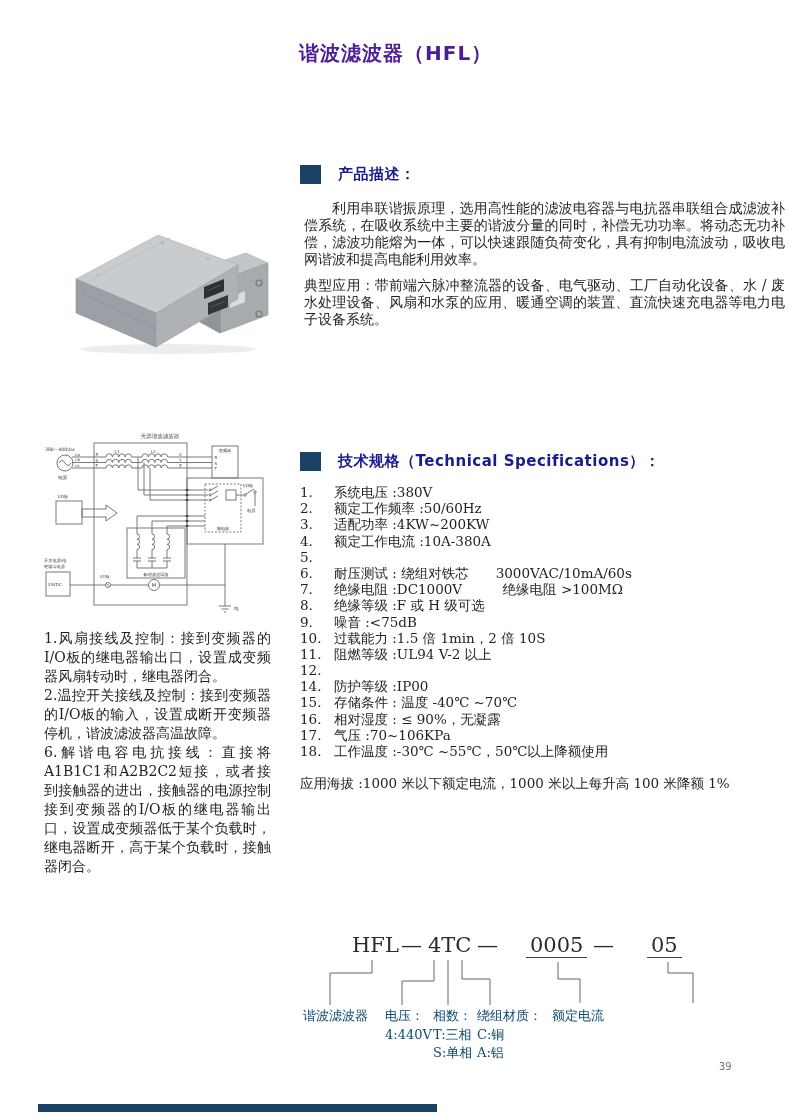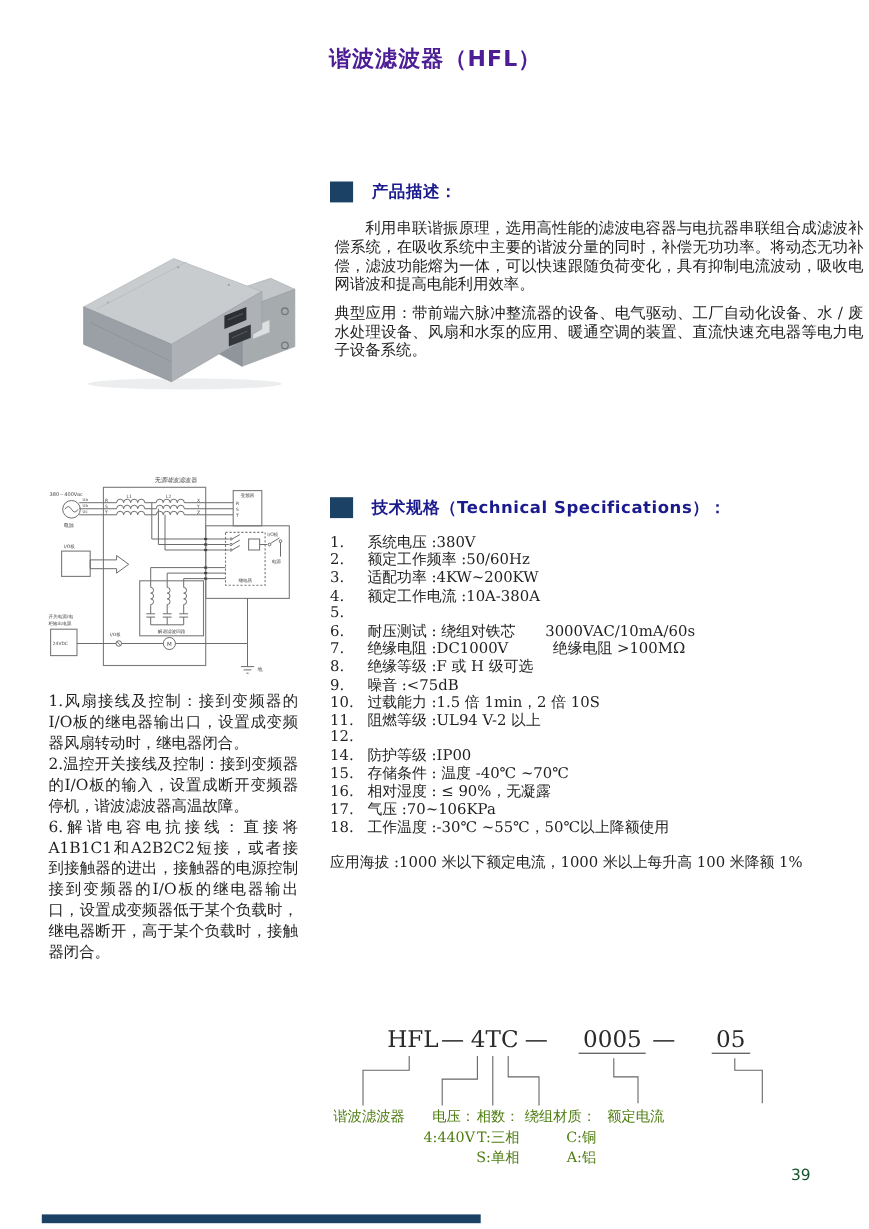--- a/index.html
+++ b/index.html
@@ -35,25 +35,25 @@
   .photo{left:58px;top:213px;width:216px;height:142px;}
   
   .wiring{left:42px;top:428px;}
   .wiring text{font-family:"DejaVu Sans","Liberation Sans",sans-serif;fill:#444;}
   .wiring .ln{stroke:#6a6a6a;stroke-width:0.9;fill:none;}
   .wiring .bx{stroke:#7a7a7a;stroke-width:1;fill:none;}
   
   .model{left:300px;top:893px;width:465px;height:155px;margin-top:36px;}
   .seg{position:absolute;top:4px;font-size:21px;color:#2a2a2a;font-family:"DejaVu Serif","Liberation Serif",serif;}
   .seg.u{border-bottom:1.5px solid #444;padding:0 4px;}
-  .legend{position:absolute;font-size:13px;line-height:18.5px;color:#4d7c0f;text-align:right;}
+  .legend{position:absolute;font-size:13px;line-height:18.5px;color:#0c4a6e;}
   .legend div{white-space:nowrap;}
   .model svg{position:absolute;left:0;top:0;}
   
-  .pageno{left:719px;top:1061px;font-family:"DejaVu Sans","Liberation Sans",sans-serif;font-size:14px;color:#14532d;}
+  .pageno{left:719px;top:1061px;font-family:"DejaVu Sans","Liberation Sans",sans-serif;font-size:10px;color:#737373;}
   .footer-bar{left:38px;top:1104px;width:399px;height:8px;background:#1b4265;}
 </style>
 </head>
 <body>
 
 <div class="page">
 
   <div class="abs title">谐波滤波器（HFL）</div>
 
   <div class="abs photo">

